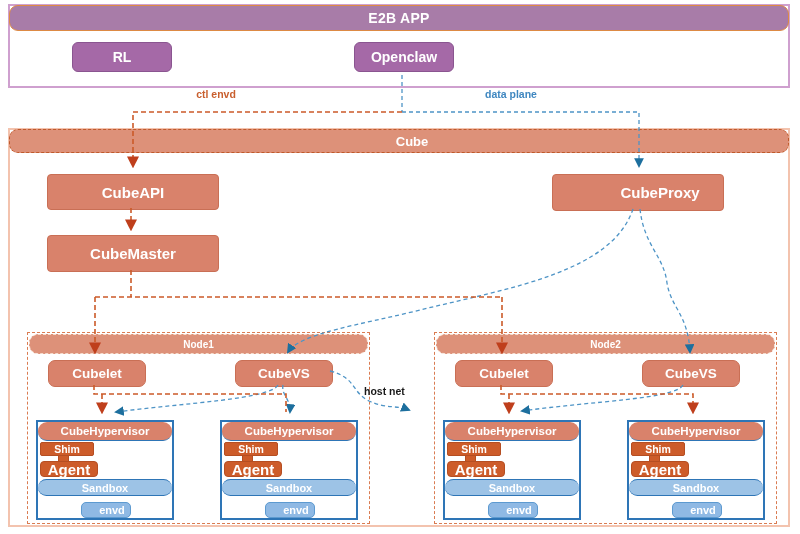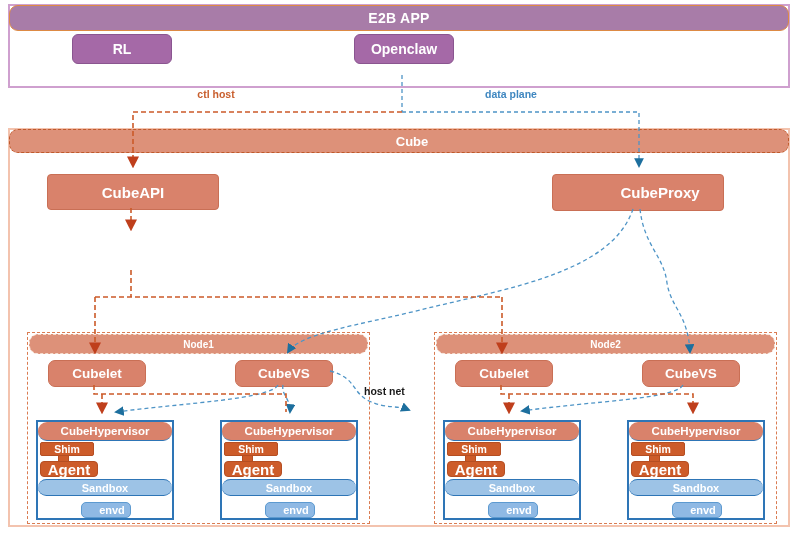--- a/index.html
+++ b/index.html
@@ -7,21 +7,21 @@
     position:relative;width:800px;height:534px;overflow:hidden;
     font-family:"Liberation Sans", sans-serif;background:#ffffff;
   }
   .abs{position:absolute;}
   .ctr{display:flex;align-items:center;justify-content:center;border-radius:9px;}
 
   
   #e2b{left:8px;top:4px;width:782px;height:84px;border:2px solid #cfa0cf;background:#fff;box-sizing:border-box;}
   #e2b-header{left:-1px;top:-1px;width:780px;height:26px;background:#a87ca8;border:1px solid #dd8a44;
     color:#fff;font-size:14px;font-weight:bold;letter-spacing:.3px;box-sizing:border-box;}
-  .app-btn{top:28px;height:30px;width:100px;background:#a569a7;border:1px solid #8a5590;border-radius:6px;
+  .app-btn{top:36px;height:30px;width:100px;background:#a569a7;border:1px solid #8a5590;border-radius:6px;
     color:#fff;font-size:14px;font-weight:600;box-sizing:border-box;}
 
   .plane-label{top:88px;width:90px;font-size:10.5px;font-weight:600;text-align:center;}
   #ctl-label{left:171px;color:#c95f2e;}
   #data-label{left:466px;color:#3f87c0;}
 
   
   #cube{left:8px;top:128px;width:782px;height:399px;border:2px solid #f3c3ae;background:#fff;box-sizing:border-box;}
   #cube-bar{left:-1px;top:-1px;width:780px;height:24px;background:#dd9179;border:1.5px dashed #c05a2b;
     color:#fff;font-size:13px;font-weight:bold;box-sizing:border-box;padding-left:26px;}
@@ -69,29 +69,32 @@
       <span>E2B APP</span>
     </div>
     <div class="abs ctr app-btn" style="left:62px;">
       <span>RL</span>
     </div>
     <div class="abs ctr app-btn" style="left:344px;">
       <span>Openclaw</span>
     </div>
   </div>
 
-  <div id="ctl-label" class="abs plane-label">ctl host</div>
+  <div id="ctl-label" class="abs plane-label">ctl envd</div>
   <div id="data-label" class="abs plane-label">data plane</div>
 
   <div id="cube" class="abs">
     <div id="cube-bar" class="abs ctr">
       <span>Cube</span>
     </div>
     <div id="cubeapi" class="abs ctr big-box">
       <span>CubeAPI</span>
+    </div>
+    <div id="cubemaster" class="abs ctr big-box">
+      <span>CubeMaster</span>
     </div>
     <div id="cubeproxy" class="abs ctr big-box">
       <span>CubeProxy</span>
     </div>
 
     <div id="node1" class="abs node">
       <div class="abs ctr node-bar">
         <span>Node1</span>
       </div>
       <div class="abs ctr mid-box cubelet">

